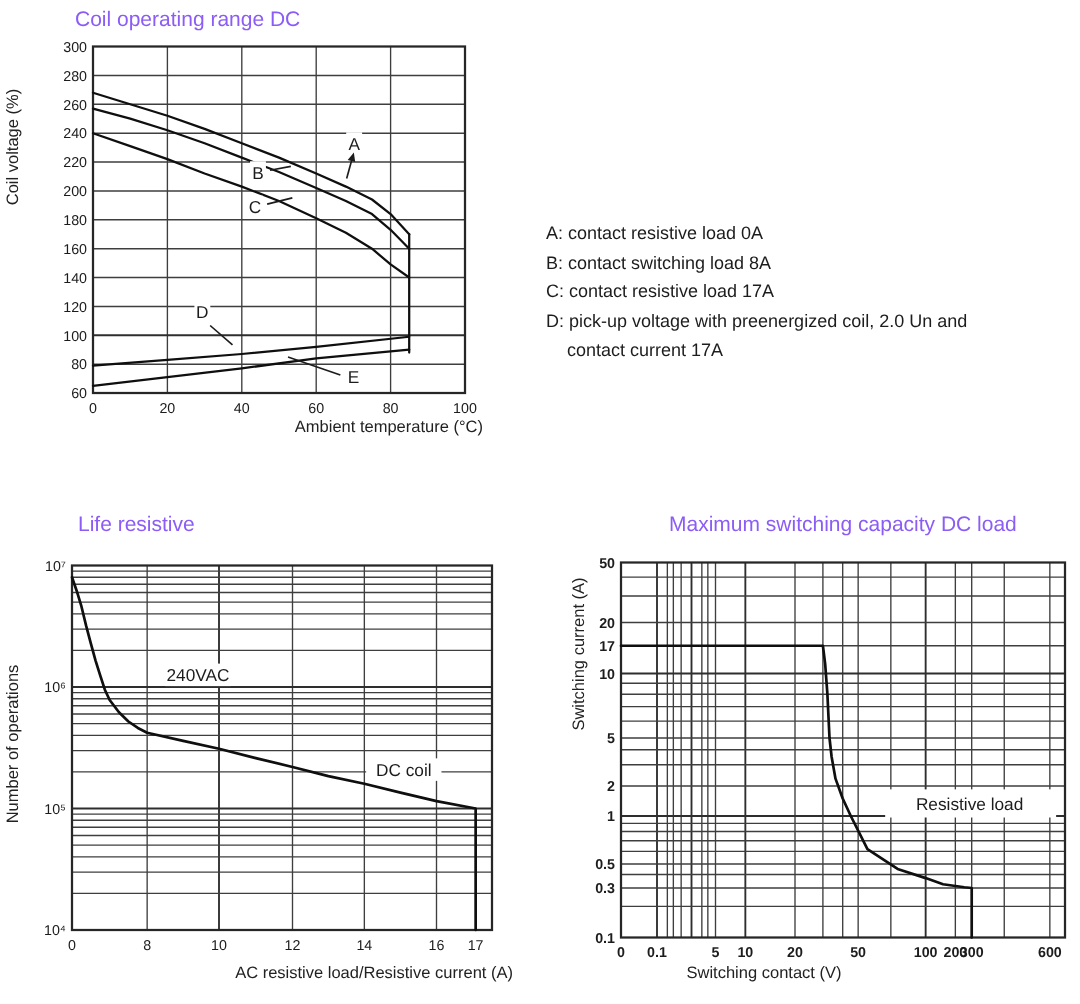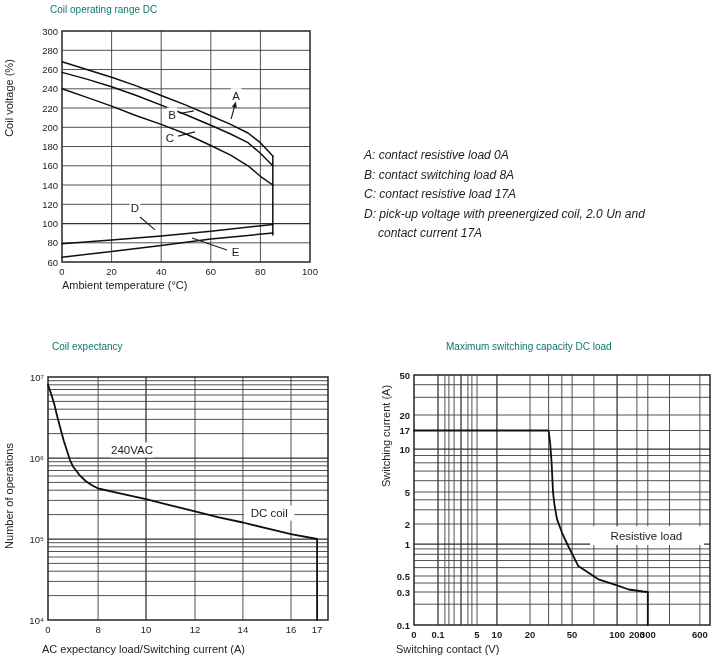--- a/index.html
+++ b/index.html
@@ -1,32 +1,32 @@
 <!DOCTYPE html>
 <html><head>
 <meta charset="utf-8">
 <style>
   html,body{margin:0;padding:0;background:#ffffff;}
   .page{position:relative;width:720px;height:669px;background:#ffffff;overflow:hidden;
         font-family:"Liberation Sans", sans-serif;color:#1f1f1f;}
   .abs{position:absolute;}
-  .chart-title{font-size:10px;color:#0f766e;white-space:nowrap;}
+  .chart-title{font-size:14px;color:#8b5cf6;white-space:nowrap;}
   .axis-label{font-size:11px;color:#222;white-space:nowrap;}
-  .xlabel{text-align:left;}
+  .xlabel{text-align:right;}
   .vlabel{width:160px;text-align:center;transform:rotate(-90deg);}
   svg{position:absolute;overflow:visible;}
   svg text{font-family:"Liberation Sans", sans-serif;fill:#1c1c1c;}
   .grid{stroke:#3e3e3e;stroke-width:0.9;fill:none;}
   .grid-major{stroke:#2e2e2e;stroke-width:1.25;fill:none;}
   .frame{stroke:#262626;stroke-width:1.5;fill:none;}
   .curve{stroke:#0f0f0f;fill:none;stroke-linejoin:round;stroke-linecap:round;}
   .note-line{stroke:#1c1c1c;stroke-width:1.1;fill:none;}
   .tick{font-size:9.5px;}
   .note{font-size:11.5px;}
-  .legend{font-size:12px;line-height:19.5px;color:#1d1d1d;font-style:italic;}
+  .legend{font-size:12px;line-height:19.5px;color:#1d1d1d;}
   .legend .indent{padding-left:14px;}
 </style>
 </head>
 <body>
 
 <div class="page">
 
   <div class="abs chart-title" style="left:50px;top:4px;">Coil operating range DC</div>
   <div class="abs axis-label vlabel" style="left:-71px;top:92px;">Coil voltage (%)</div>
   <svg style="left:30px;top:18px;" width="300" height="272">
@@ -99,21 +99,21 @@
   <div class="abs axis-label xlabel" style="left:62px;top:279px;width:260px;">Ambient temperature (°C)</div>
 
   <div class="abs legend" style="left:364px;top:146px;width:350px;">
     <div>A: contact resistive load 0A</div>
     <div>B: contact switching load 8A</div>
     <div>C: contact resistive load 17A</div>
     <div>D: pick-up voltage with preenergized coil, 2.0 Un and</div>
     <div class="indent">contact current 17A</div>
   </div>
 
-  <div class="abs chart-title" style="left:52px;top:341px;">Coil expectancy</div>
+  <div class="abs chart-title" style="left:52px;top:341px;">Life resistive</div>
   <div class="abs axis-label vlabel" style="left:-71px;top:490px;">Number of operations</div>
   <svg style="left:28px;top:360px;" width="316" height="286">
       <g>
         <line x1="70.1" y1="17" x2="70.1" y2="260" class="grid"></line>
         <line x1="118.0" y1="17" x2="118.0" y2="260" class="grid-major"></line>
         <line x1="167.0" y1="17" x2="167.0" y2="260" class="grid"></line>
         <line x1="214.9" y1="17" x2="214.9" y2="260" class="grid"></line>
         <line x1="263.0" y1="17" x2="263.0" y2="260" class="grid"></line>
         <line x1="20" y1="235.6" x2="300" y2="235.6" class="grid"></line>
         <line x1="20" y1="221.4" x2="300" y2="221.4" class="grid"></line>
@@ -159,21 +159,21 @@
         <text x="167.0" y="273" text-anchor="middle" class="tick" font-weight="normal">12</text>
         <text x="214.9" y="273" text-anchor="middle" class="tick" font-weight="normal">14</text>
         <text x="263.0" y="273" text-anchor="middle" class="tick" font-weight="normal">16</text>
         <text x="289.1" y="273" text-anchor="middle" class="tick" font-weight="normal">17</text>
         <text x="16" y="20.5" text-anchor="end" class="tick" font-weight="normal">10⁷</text>
         <text x="16" y="101.5" text-anchor="end" class="tick" font-weight="normal">10⁶</text>
         <text x="16" y="182.5" text-anchor="end" class="tick" font-weight="normal">10⁵</text>
         <text x="16" y="263.5" text-anchor="end" class="tick" font-weight="normal">10⁴</text>
       </g>
     </svg>
-  <div class="abs axis-label xlabel" style="left:42px;top:643px;width:300px;">AC expectancy load/Switching current (A)</div>
+  <div class="abs axis-label xlabel" style="left:42px;top:643px;width:300px;">AC resistive load/Resistive current (A)</div>
 
   <div class="abs chart-title" style="left:415px;top:341px;margin-left:31px;">Maximum switching capacity DC load</div>
   <div class="abs axis-label vlabel" style="left:306px;top:430px;">Switching current (A)</div>
   <svg style="left:396px;top:360px;" width="324" height="290">
       <g>
         <line x1="42.0" y1="15" x2="42.0" y2="265" class="grid-major"></line>
         <line x1="48.9" y1="15" x2="48.9" y2="265" class="grid"></line>
         <line x1="52.9" y1="15" x2="52.9" y2="265" class="grid"></line>
         <line x1="58.1" y1="15" x2="58.1" y2="265" class="grid"></line>
         <line x1="65.0" y1="15" x2="65.0" y2="265" class="grid-major"></line>

